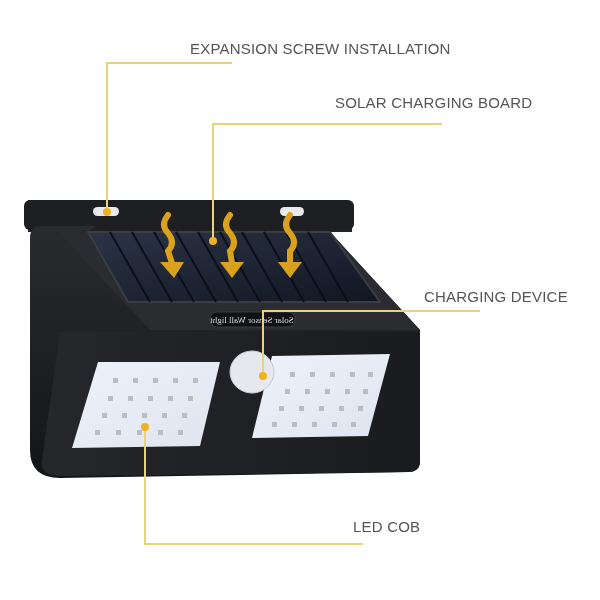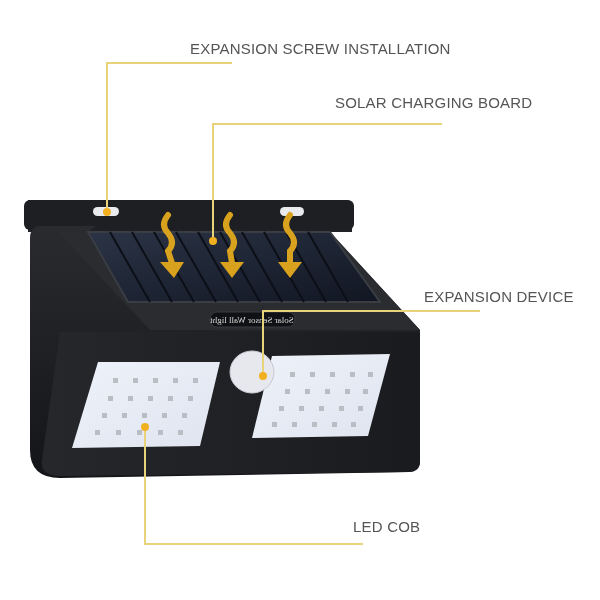--- a/index.html
+++ b/index.html
@@ -133,14 +133,14 @@
 <div class="line" style="left:262px;top:310px;width:218px;height:2px;"></div>
 <div class="line" style="left:262px;top:310px;width:2px;height:66px;"></div>
 <div class="dot" style="left:263px;top:376px;"></div>
 
 <div class="line" style="left:144px;top:428px;width:2px;height:117px;"></div>
 <div class="line" style="left:144px;top:543px;width:219px;height:2px;"></div>
 <div class="dot" style="left:145px;top:427px;"></div>
 
 <div class="label" style="left:190px;top:40px;">EXPANSION SCREW INSTALLATION</div>
 <div class="label" style="left:335px;top:94px;">SOLAR CHARGING BOARD</div>
-<div class="label" style="left:424px;top:288px;">EXPANSION DEVICE</div>
+<div class="label" style="left:424px;top:288px;">CHARGING DEVICE</div>
 <div class="label" style="left:353px;top:518px;">LED COB</div>
 
 </body></html>

